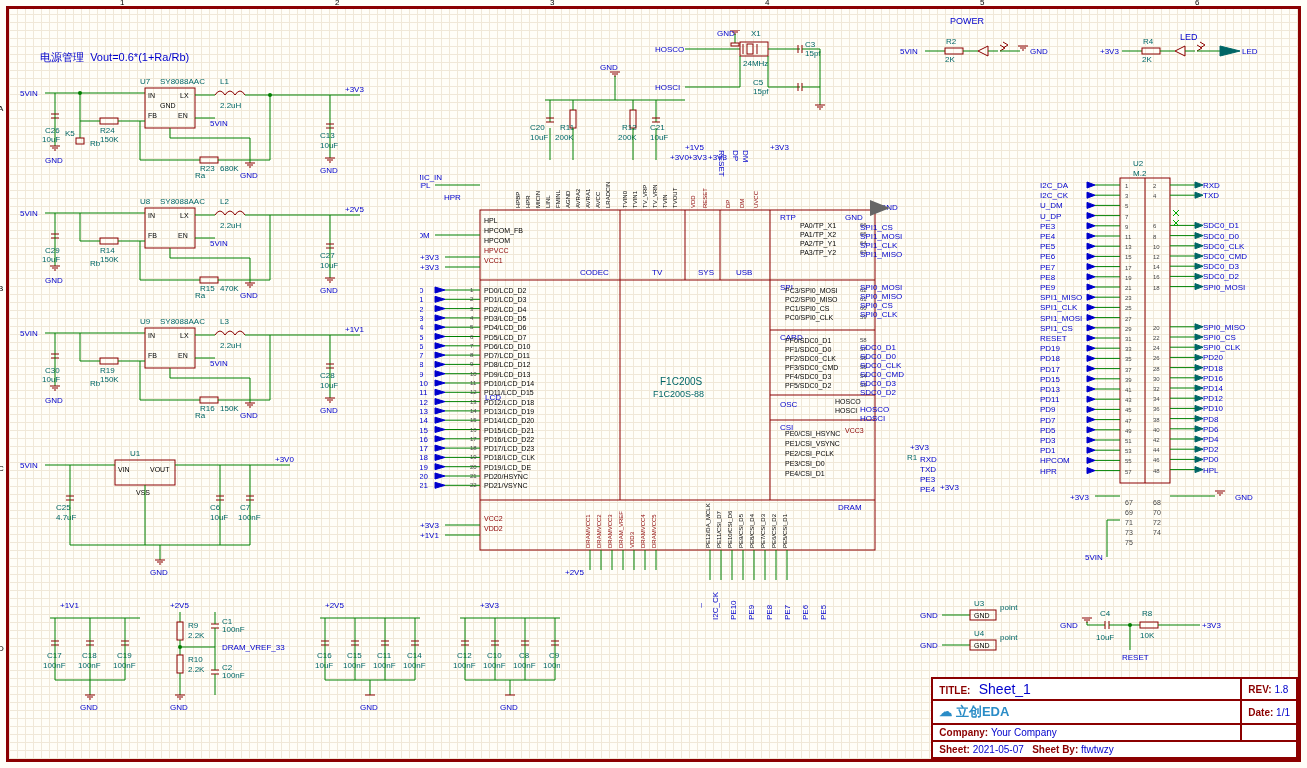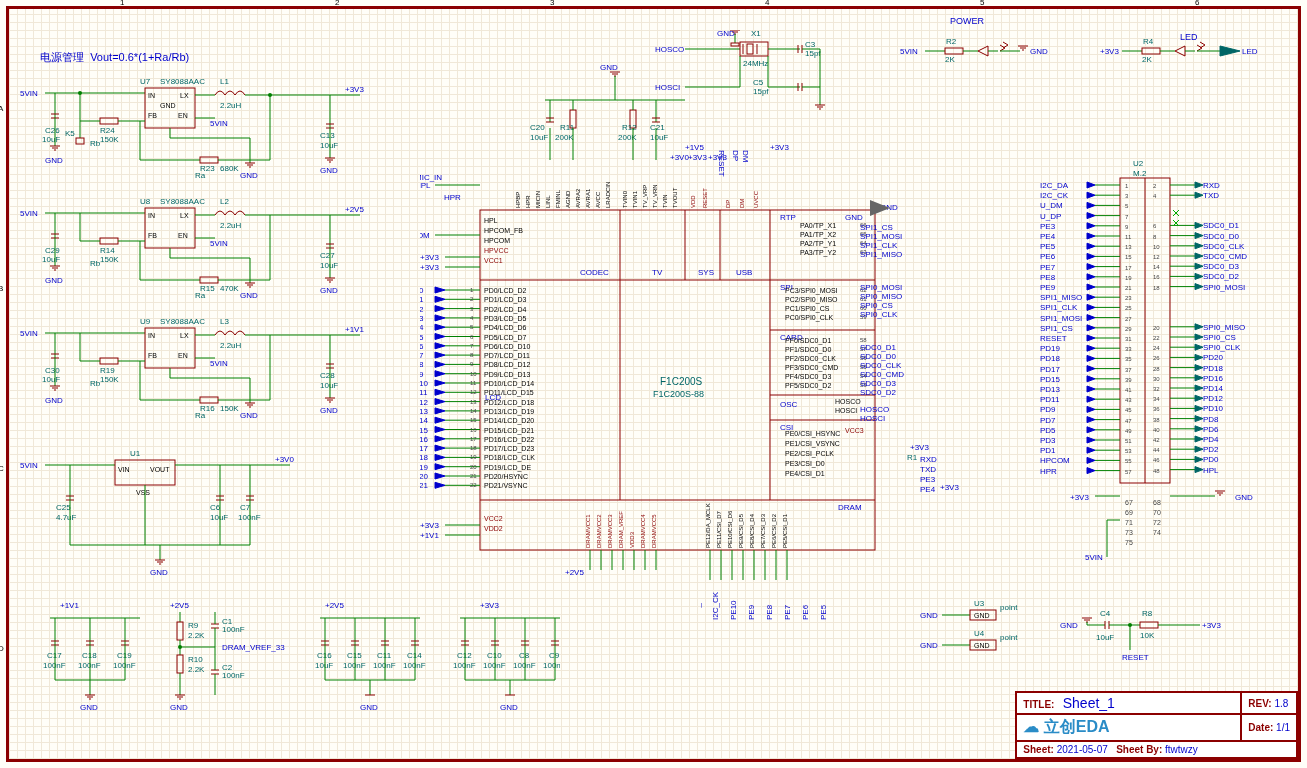--- a/index.html
+++ b/index.html
@@ -29,21 +29,21 @@
   .grn { stroke: #008000; stroke-width: 1; fill: none; }
   .red { stroke: #8b0000; stroke-width: 1; fill: none; }
   .blue-txt { fill: #0000cc; font-size: 8px; font-family: sans-serif; }
   .teal-txt { fill: #006666; font-size: 8px; font-family: sans-serif; }
   .grnfill { fill: #008000; }
   .arrow-in { fill: #0000cc; stroke: #0000cc; }
   .arrow-out { fill: #006666; stroke: #006666; }
   .titleblock { position: absolute; right: 9px; bottom: 9px; border: 1px solid #8b0000; background: #fff; }
   .titleblock td { border: 1px solid #8b0000; padding: 2px 6px; font-size: 10px; color: #0000cc; }
   .titleblock .lbl { color: #8b0000; font-weight: bold; }
-  .logo { color: #2a8cc7; font-size: 16px; font-weight: bold; }
+  .logo { color: #2a8cc7; font-size: 13px; font-weight: bold; }
   text { user-select: none; }
 </style>
 </head>
 <body>
 
 <div class="grid"></div>
 <div class="frame"></div>
 
 <div class="abs" style="top:-2px;left:0;width:100%">
   <span class="abs" style="left:120px">1</span>
@@ -1134,24 +1134,28 @@
   <line x1="98" y1="15" x2="140" y2="15" class="grn"></line>
     <text x="142" y="18" class="blue-txt">+3V3</text>
   <line x1="70" y1="15" x2="70" y2="40" class="grn"></line>
     <circle cx="70" cy="15" r="2" class="grnfill"></circle>
   <text x="62" y="50" class="blue-txt">RESET</text>
 </svg>
 
 <table class="titleblock" cellspacing="0">
   <tbody>
       <tr>
-    <td style="width:225px"><span class="lbl">TITLE:</span>&nbsp;&nbsp;&nbsp;<span style="font-size:14px">Sheet_1</span></td>
+    <td style="width:309px"><span class="lbl">TITLE:</span>&nbsp;&nbsp;&nbsp;<span style="font-size:14px">Sheet_1</span></td>
     <td><span class="lbl">REV:</span>&nbsp;<span>1.8</span></td>
   </tr>
   <tr>
     <td rowspan="1"><span class="logo">☁ <span>立创EDA</span></span></td>
     <td><span class="lbl">Date:</span>&nbsp;<span>1/1</span></td>
   </tr>
   <tr>
+    <td><span class="lbl">Company:</span>&nbsp;<span>Your Company</span></td>
+    <td></td>
+  </tr>
+  <tr>
     <td colspan="2"><span class="lbl">Sheet:</span>&nbsp;<span>2021-05-07</span>&nbsp;&nbsp;&nbsp;<span class="lbl">Sheet By:</span>&nbsp;<span>ftwtwzy</span></td>
   </tr>
 </tbody>
   </table>
 
 </body></html>

